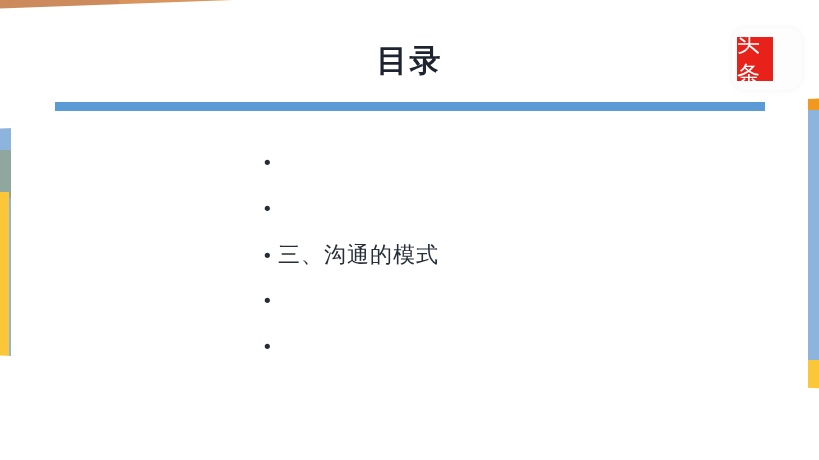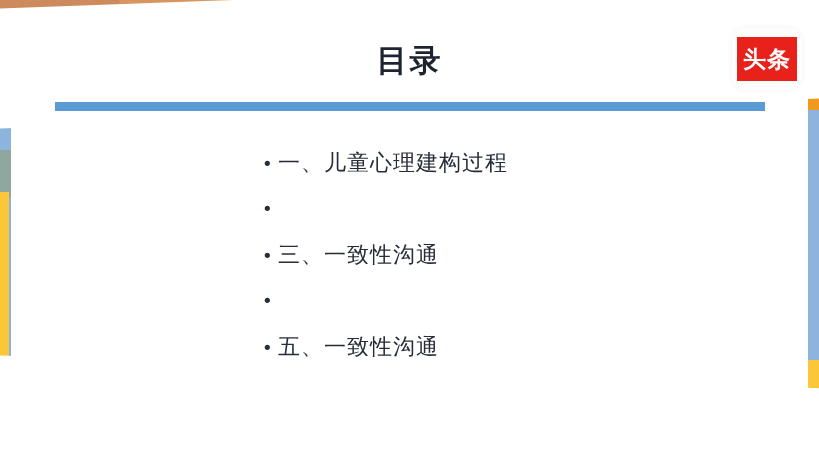--- a/index.html
+++ b/index.html
@@ -132,29 +132,29 @@
     left: 0; top: 0;
     width: 70px; height: 62px;
     background: #fdfdfd;
     border-radius: 14px;
     box-shadow: 0 0 6px rgba(0,0,0,0.06);
   }
   .logo-badge {
     position: absolute;
     left: 5px;
     top: 9px;
-    width: 60px;
+    width: 36px;
     height: 44px;
     background: #e8211a;
     display: flex;
     align-items: center;
     justify-content: center;
     color: #ffffff;
     font-size: 23px;
-    font-weight: bold;
+    font-weight: normal;
     letter-spacing: 1px;
   }
 
   
   .dot {
     position: absolute;
     width: 5px;
     height: 5px;
     border-radius: 50%;
     background: #ffffff;
@@ -218,35 +218,33 @@
 
   <div class="content-layer">
 
     <div class="slide-title">目录</div>
 
     <div class="divider-bar"></div>
 
     <ul class="toc-list">
       <li class="toc-item">
         <span class="toc-bullet">•</span>
-        <span class="toc-text">一、儿童心理建构过程</span>
-      </li>
-      <li class="toc-item">
-        <span class="toc-bullet">•</span>
-      </li>
-      <li class="toc-item">
-        <span class="toc-bullet">•</span>
-        <span class="toc-text">三、一致性沟通</span>
-      </li>
-      <li class="toc-item">
-        <span class="toc-bullet">•</span>
-      </li>
-      <li class="toc-item">
-        <span class="toc-bullet">•</span>
-        <span class="toc-text">五、一致性沟通</span>
+      </li>
+      <li class="toc-item">
+        <span class="toc-bullet">•</span>
+      </li>
+      <li class="toc-item">
+        <span class="toc-bullet">•</span>
+        <span class="toc-text">三、沟通的模式</span>
+      </li>
+      <li class="toc-item">
+        <span class="toc-bullet">•</span>
+      </li>
+      <li class="toc-item">
+        <span class="toc-bullet">•</span>
       </li>
     </ul>
 
     <div class="logo-wrap">
       <div class="logo-plate"></div>
       <div class="logo-badge">头条</div>
     </div>
 
   </div>
 </div>

